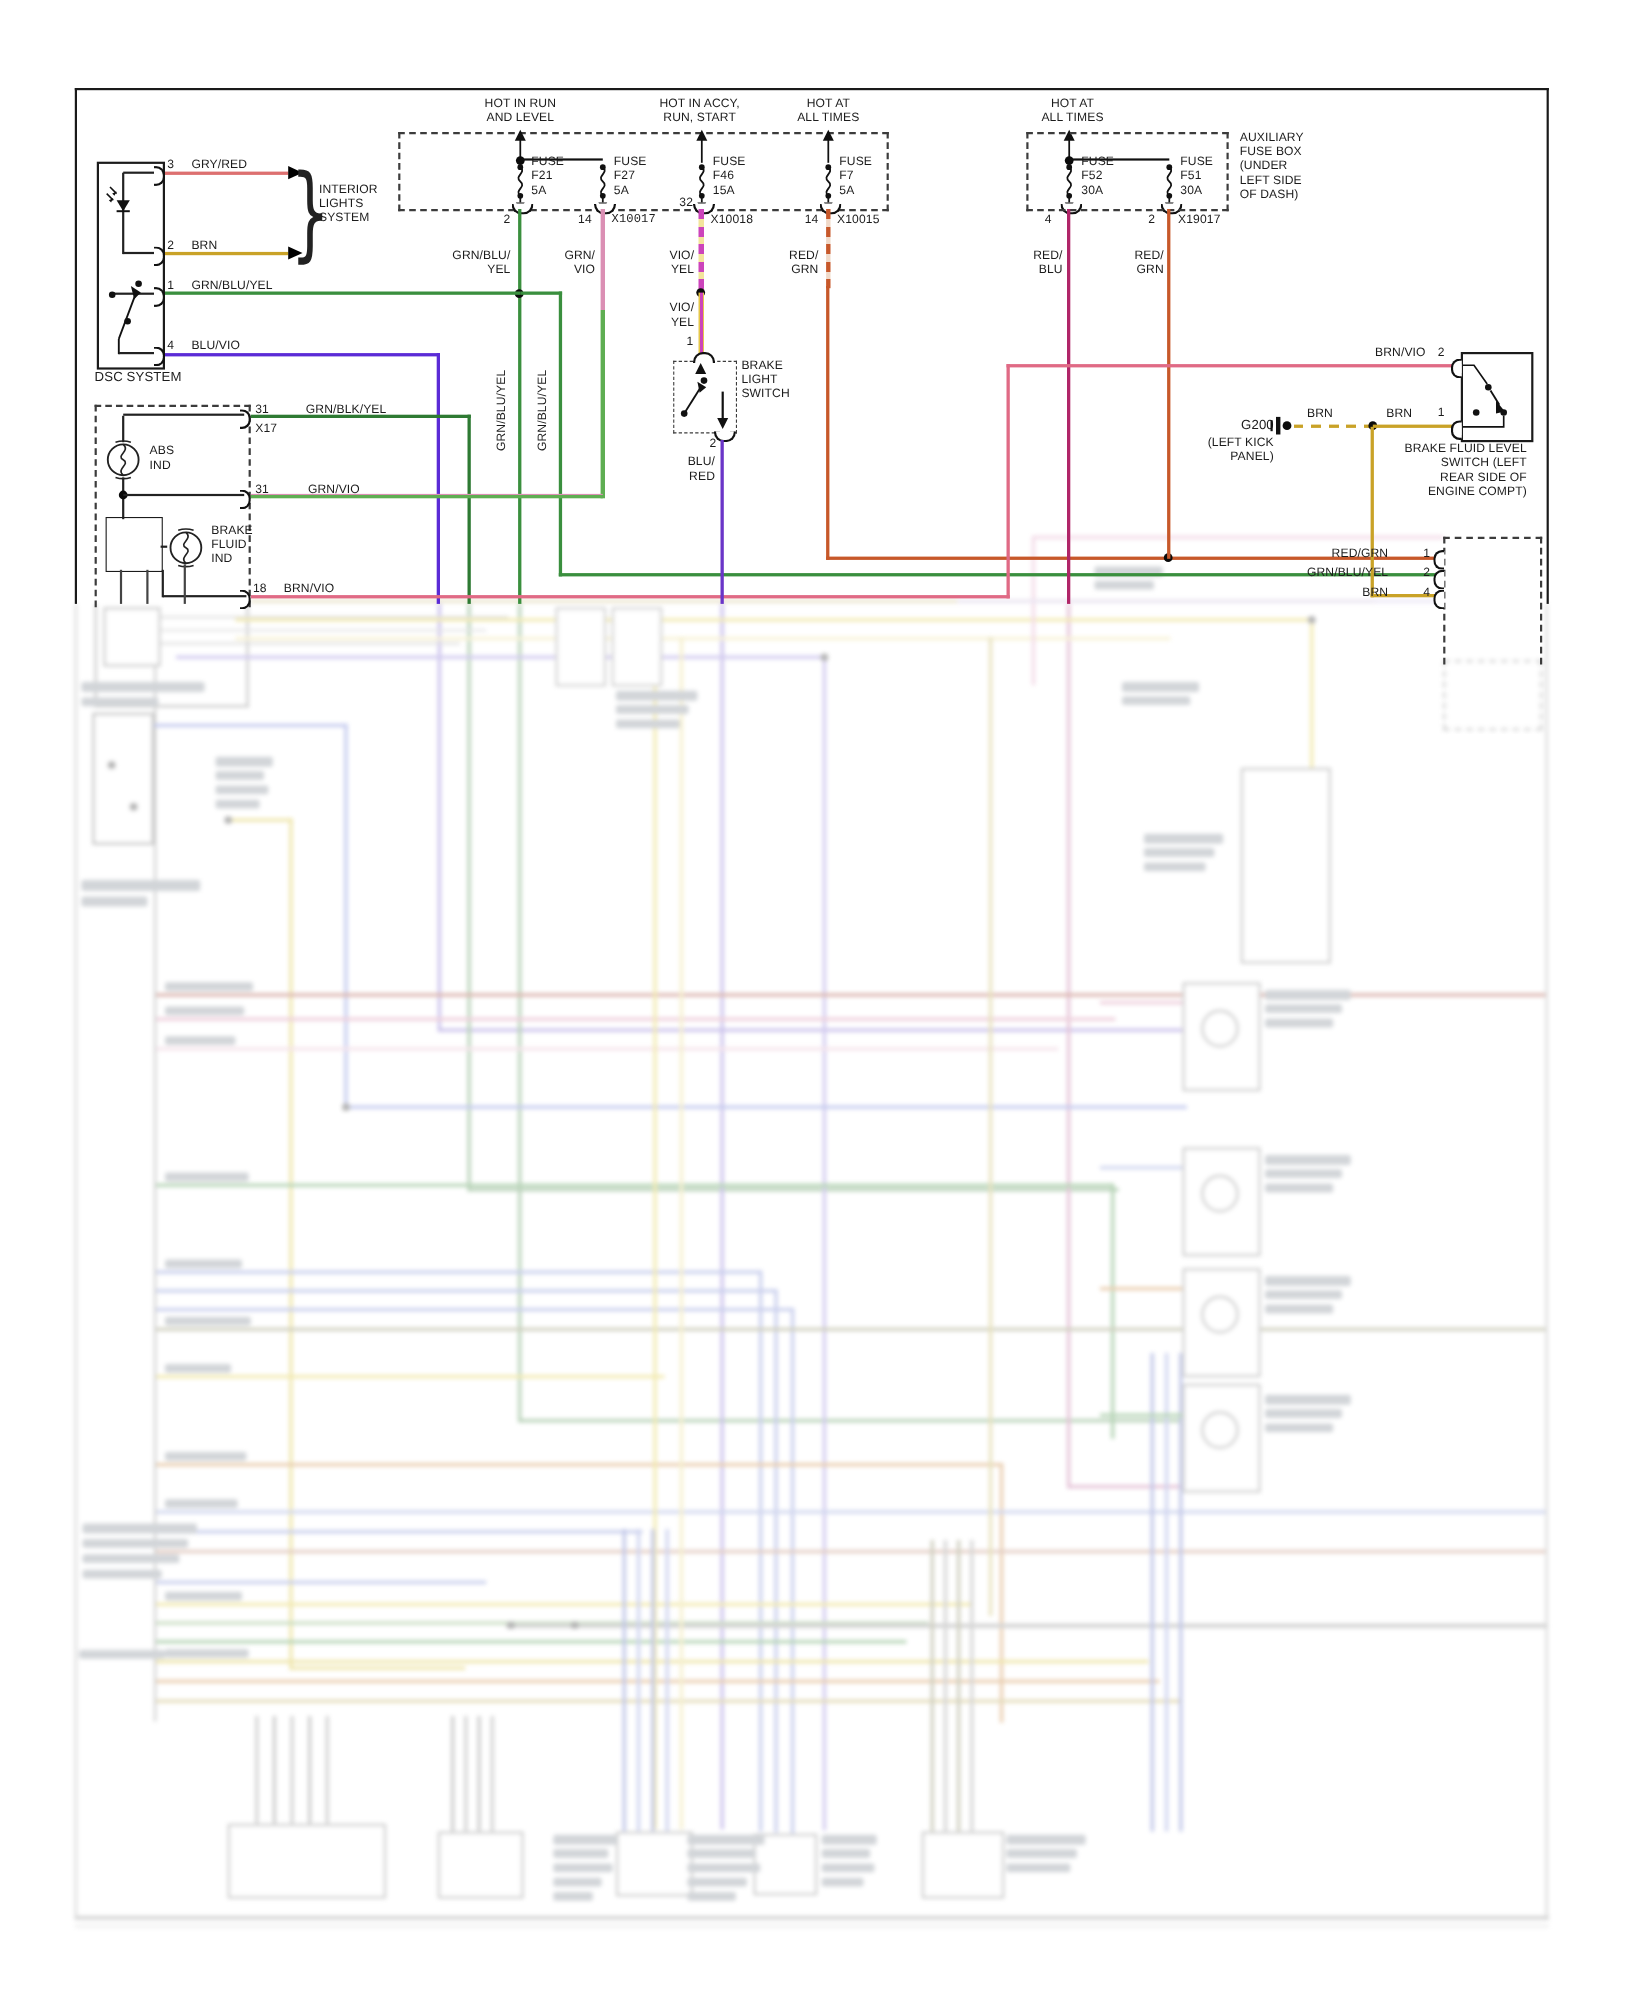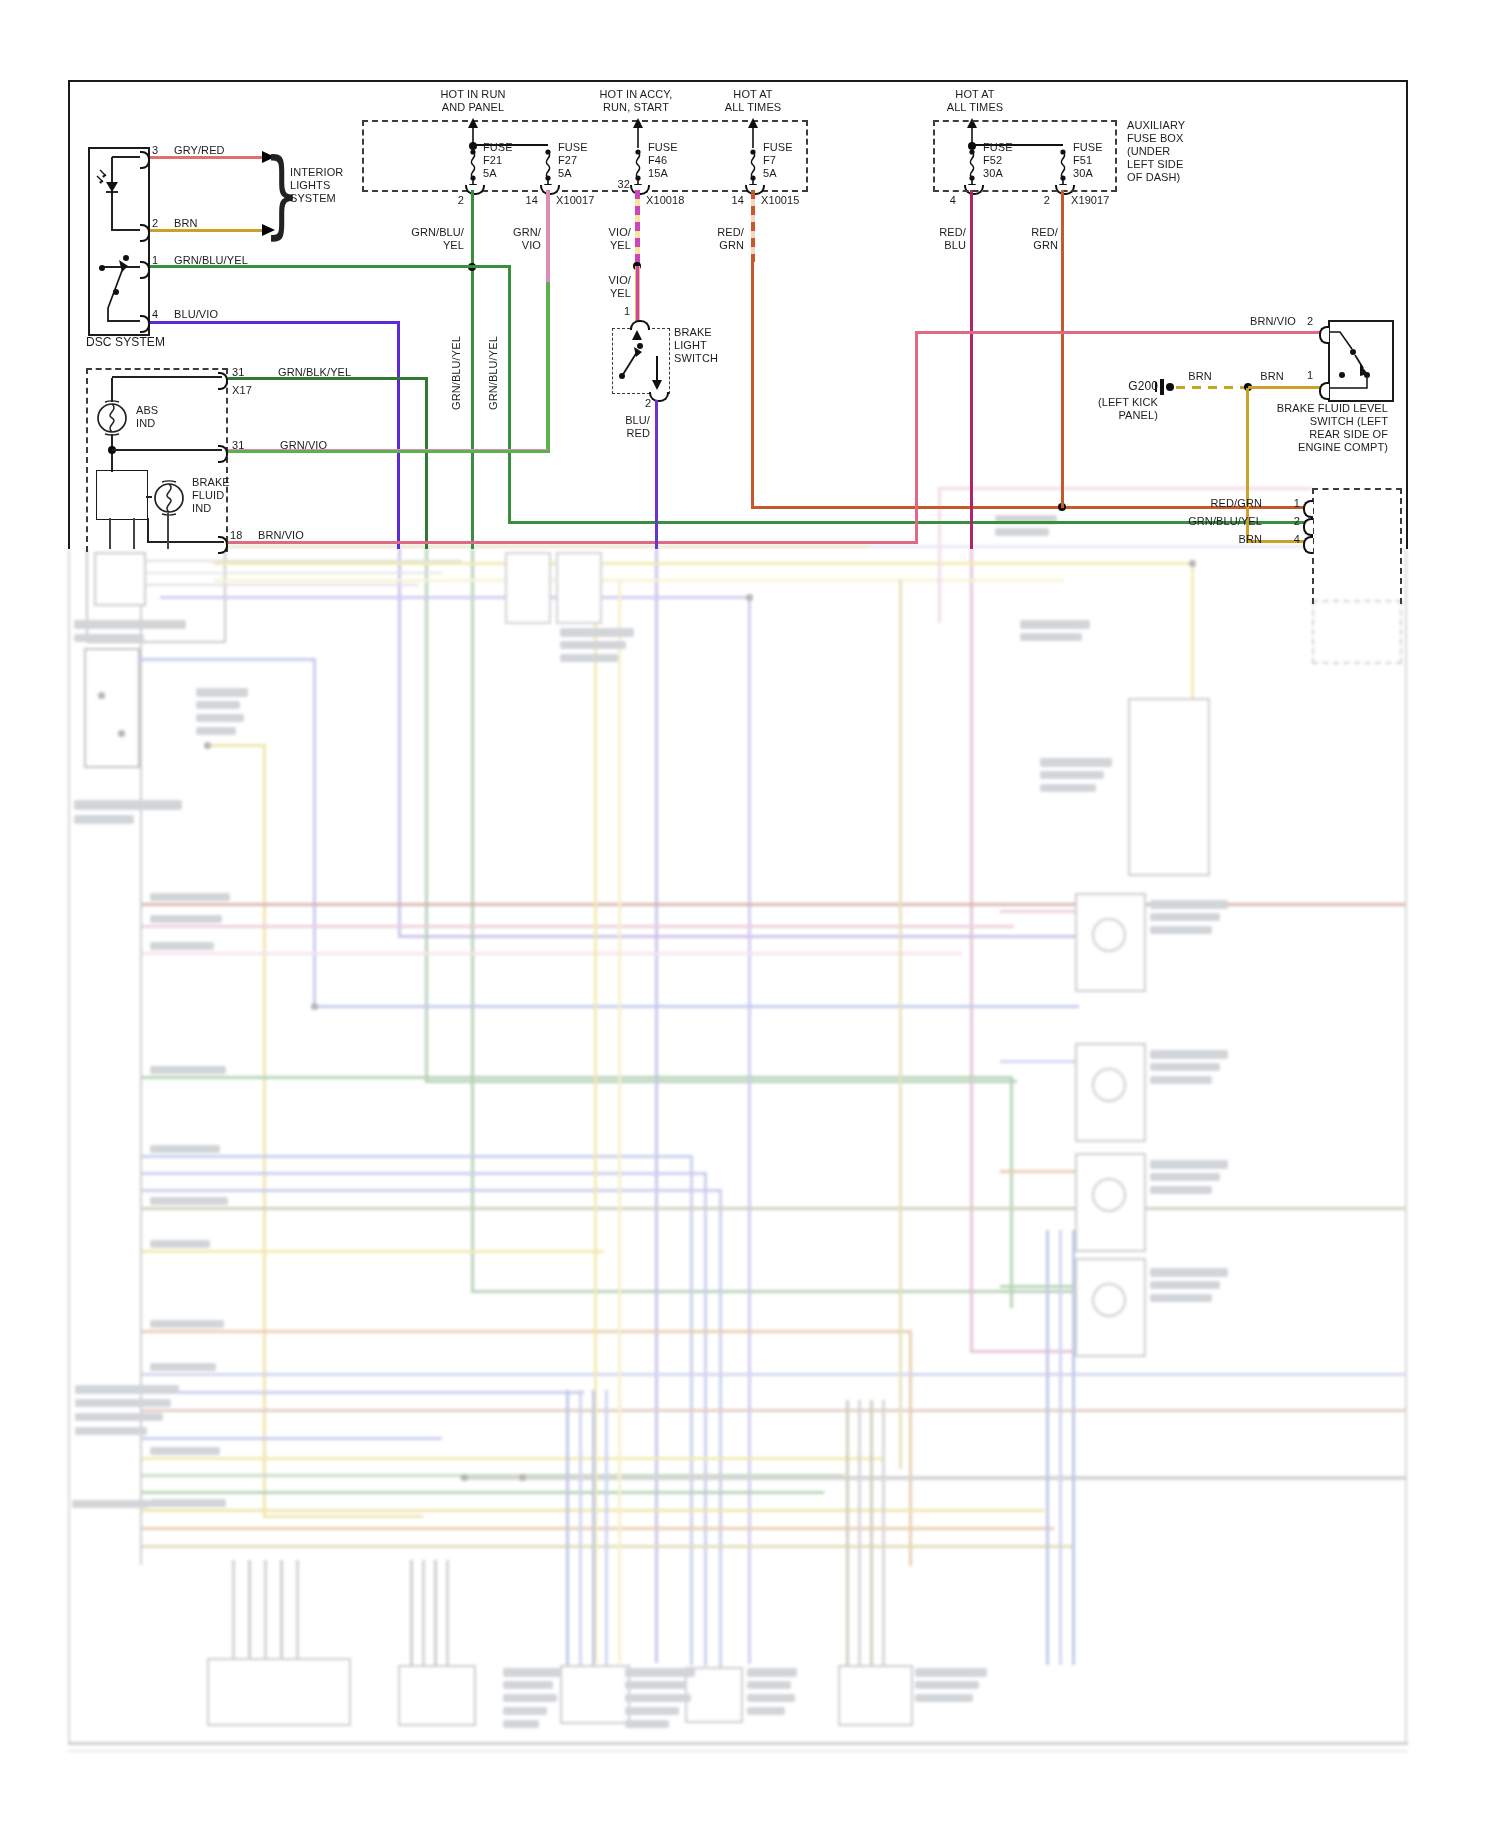--- a/index.html
+++ b/index.html
@@ -230,21 +230,21 @@
       <div class="fcir" style="left: 1092px; top: 1068px; width: 30px; height: 30px;"></div>
       <div class="fcir" style="left: 1092px; top: 1178px; width: 30px; height: 30px;"></div>
       <div class="fcir" style="left: 1092px; top: 1283px; width: 30px; height: 30px;"></div>
     </div>
 
   <div class="h" style="left:68px;top:80px;width:1340px;height:2px;background:#1a1a1a;"></div>
   <div class="v" style="left:68px;top:80px;width:2px;height:469px;background:#1a1a1a;"></div>
   <div class="v" style="left:1406px;top:80px;width:2px;height:469px;background:#1a1a1a;"></div>
 
   <div class="lbl ctr" style="left:413px;top:88px;width:120px;">HOT IN RUN
-AND PANEL</div>
+AND LEVEL</div>
   <div class="lbl ctr" style="left:576px;top:88px;width:120px;">HOT IN ACCY,
 RUN, START</div>
   <div class="lbl ctr" style="left:693px;top:88px;width:120px;">HOT AT
 ALL TIMES</div>
   <div class="lbl ctr" style="left:915px;top:88px;width:120px;">HOT AT
 ALL TIMES</div>
 
   <div class="dbx" style="left:362px;top:120px;width:442px;height:68px;"></div>
 
   <svg style="left:467px;top:118px;" width="12" height="30">
@@ -332,21 +332,21 @@
 
   <div class="uarc" style="left:465px;top:185px;"></div>
   <div class="uarc" style="left:540px;top:185px;"></div>
   <div class="uarc" style="left:630px;top:185px;"></div>
   <div class="uarc" style="left:745px;top:185px;"></div>
   <div class="uarc" style="left:964px;top:185px;"></div>
   <div class="uarc" style="left:1055px;top:185px;"></div>
 
   <div class="lbl ra" style="left:436px;top:194px;width:28px;">2</div>
   <div class="lbl ra" style="left:508px;top:194px;width:30px;">14</div>
-  <div class="lbl" style="left:556px;top:194px;">X10017</div>
+  <div class="lbl" style="left:556px;top:194px;font-family:Liberation Mono, monospace;">X10017</div>
   <div class="lbl ra" style="left:600px;top:178px;width:30px;">32</div>
   <div class="lbl" style="left:646px;top:194px;">X10018</div>
   <div class="lbl ra" style="left:714px;top:194px;width:30px;">14</div>
   <div class="lbl" style="left:761px;top:194px;">X10015</div>
 
   <div class="dbx" style="left:933px;top:120px;width:180px;height:68px;"></div>
   <div class="lbl" style="left:1127px;top:119px;width:110px;">AUXILIARY
 FUSE BOX
 (UNDER
 LEFT SIDE

